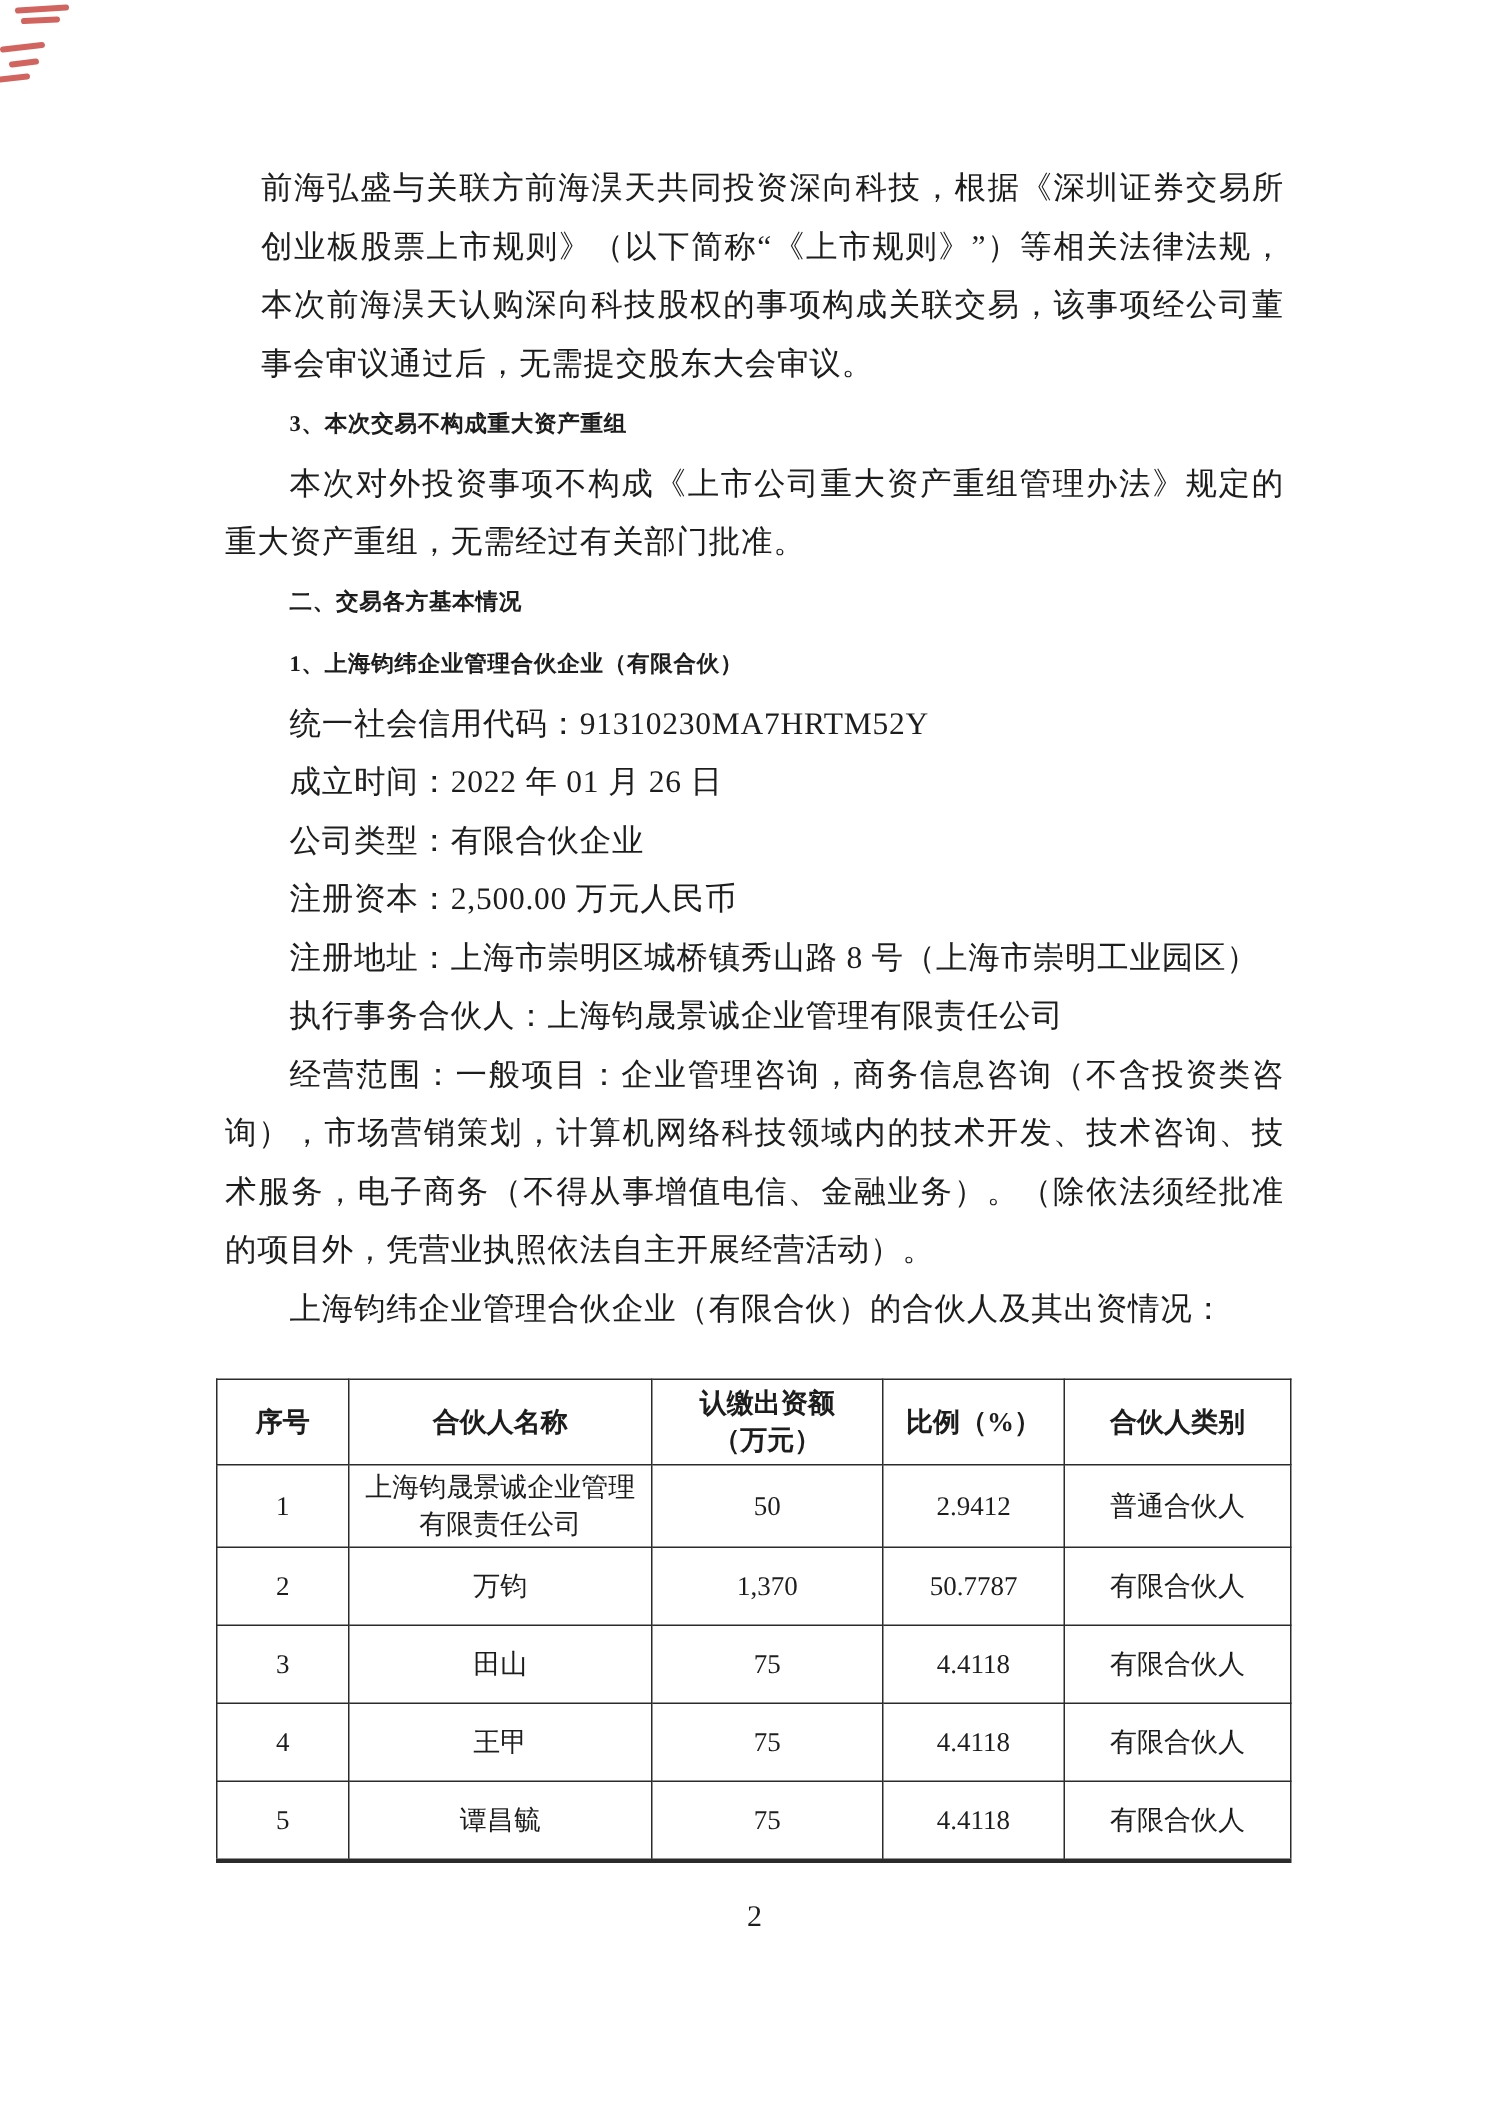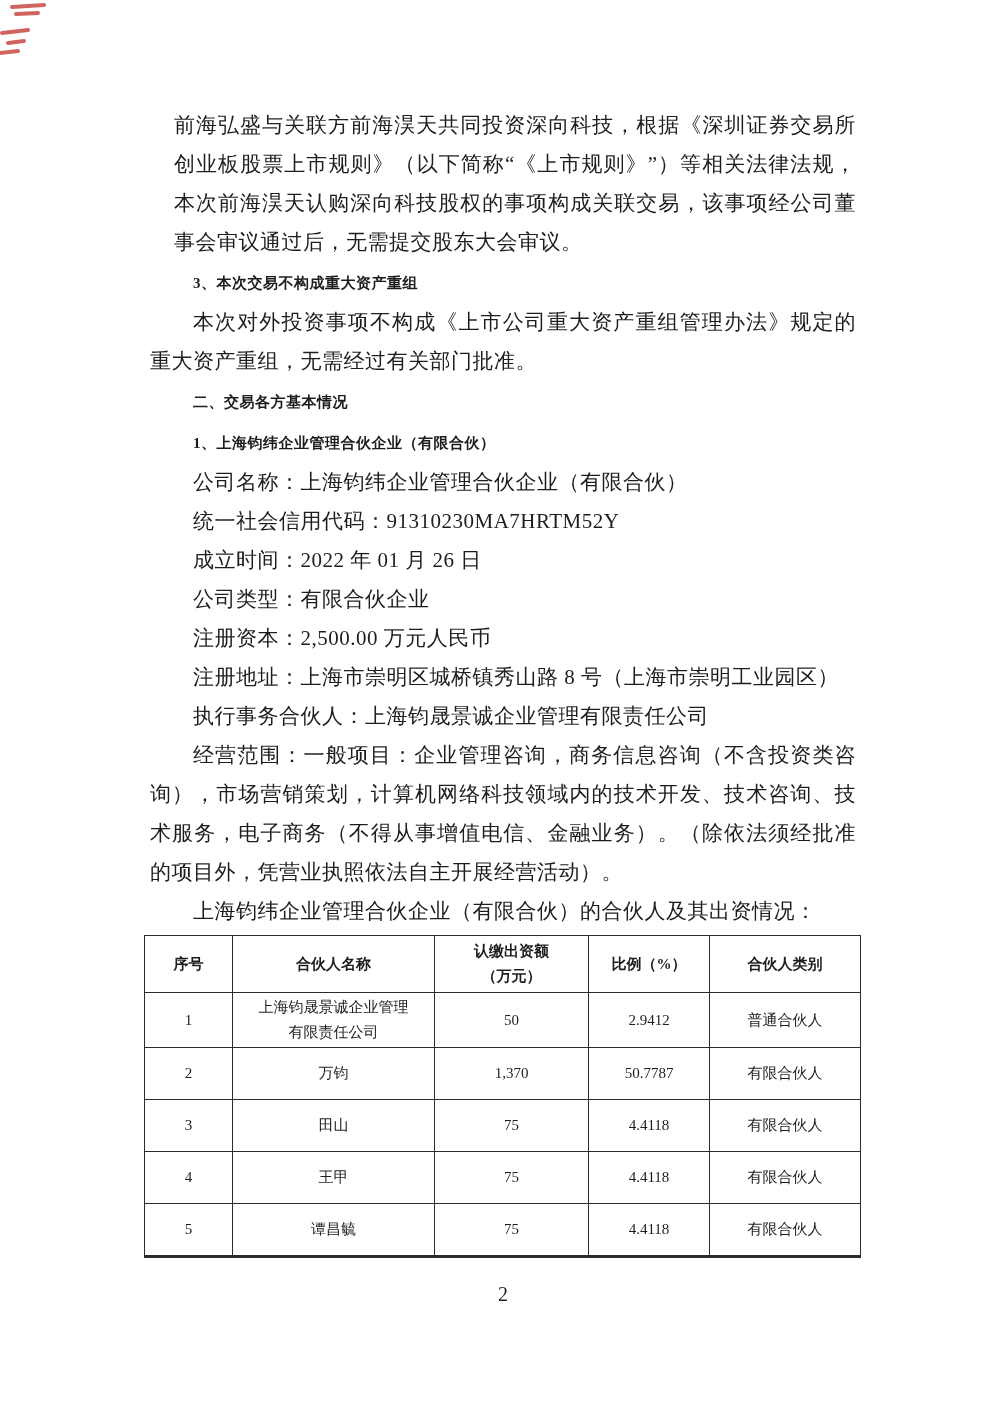--- a/index.html
+++ b/index.html
@@ -48,24 +48,24 @@
     text-indent: 43px;
     font-family: Liberation Serif, serif;
     letter-spacing: 0.5px;
   }
 
   p.info-line { text-indent: 43px; text-align: left; }
 
   table.partners {
     width: 716px;
     margin-left: -6px;
-    margin-top: 4px;
+    margin-top: 27px;
     border-collapse: collapse;
     table-layout: fixed;
-    font-size: 15px;
+    font-size: 18px;
     color: #1d1d1d;
     border: 1.5px solid #2b2b2b;
     border-bottom-width: 3px;
   }
   table.partners th, table.partners td {
     border: 1.5px solid #2b2b2b;
     text-align: center;
     vertical-align: middle;
     padding: 2px 8px;
     line-height: 25px;
@@ -103,21 +103,20 @@
     <p class="body-text noindent">前海弘盛与关联方前海淏天共同投资深向科技，根据《深圳证券交易所创业板股票上市规则》（以下简称“《上市规则》”）等相关法律法规，本次前海淏天认购深向科技股权的事项构成关联交易，该事项经公司董事会审议通过后，无需提交股东大会审议。</p>
 
     <h3 class="heading">3、本次交易不构成重大资产重组</h3>
 
     <p class="body-text indent">本次对外投资事项不构成《上市公司重大资产重组管理办法》规定的重大资产重组，无需经过有关部门批准。</p>
 
     <h3 class="heading">二、交易各方基本情况</h3>
 
     <h3 class="heading">1、上海钧纬企业管理合伙企业（有限合伙）</h3>
 
-    <p class="info-line">公司名称：上海钧纬企业管理合伙企业（有限合伙）</p>
     <p class="info-line">统一社会信用代码：91310230MA7HRTM52Y</p>
     <p class="info-line">成立时间：2022 年 01 月 26 日</p>
     <p class="info-line">公司类型：有限合伙企业</p>
     <p class="info-line">注册资本：2,500.00 万元人民币</p>
     <p class="info-line">注册地址：上海市崇明区城桥镇秀山路 8 号（上海市崇明工业园区）</p>
     <p class="info-line">执行事务合伙人：上海钧晟景诚企业管理有限责任公司</p>
 
     <p class="body-text indent">经营范围：一般项目：企业管理咨询，商务信息咨询（不含投资类咨询），市场营销策划，计算机网络科技领域内的技术开发、技术咨询、技术服务，电子商务（不得从事增值电信、金融业务）。（除依法须经批准的项目外，凭营业执照依法自主开展经营活动）。</p>
 
     <p class="info-line">上海钧纬企业管理合伙企业（有限合伙）的合伙人及其出资情况：</p>

